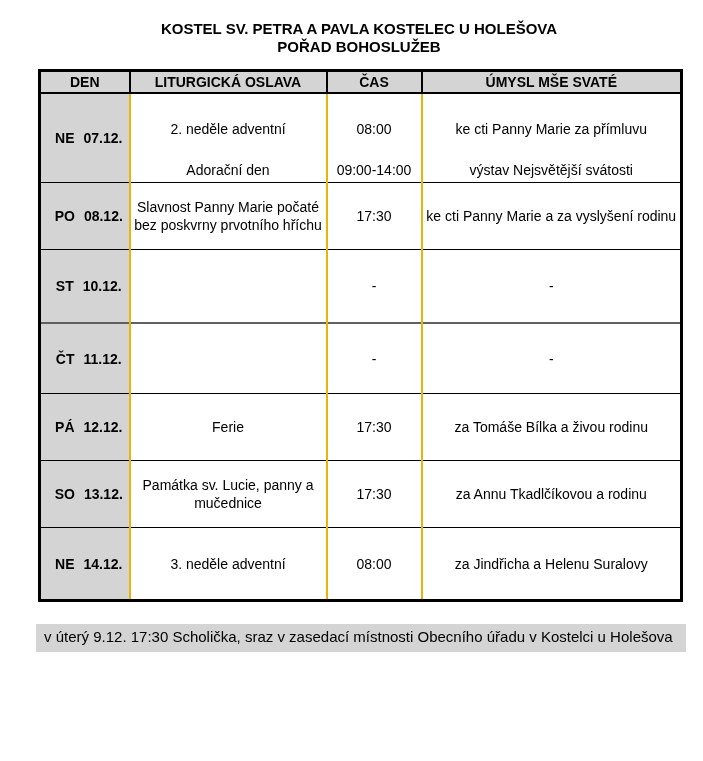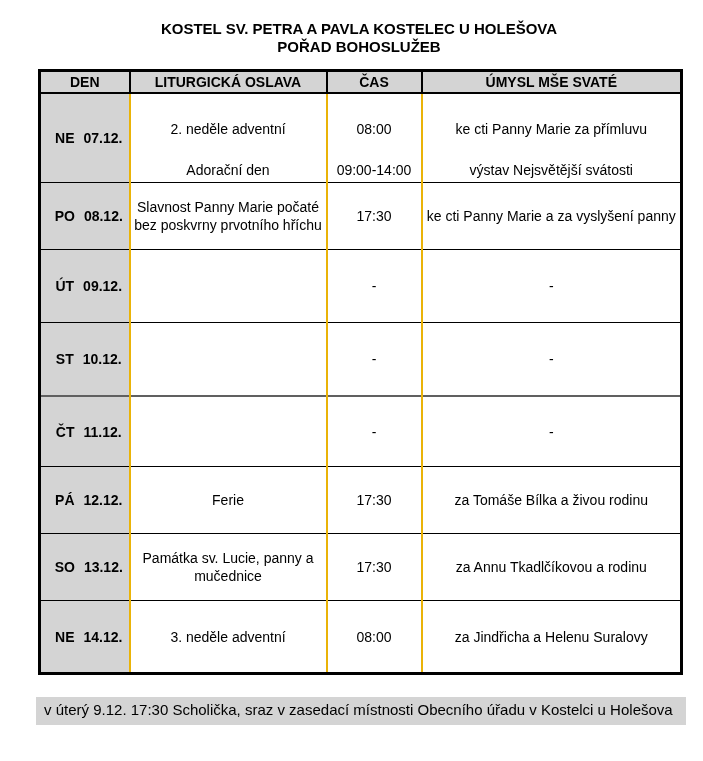--- a/index.html
+++ b/index.html
@@ -133,31 +133,23 @@
           </div>
         </td>
       </tr>
 
       <tr class="r1">
         <td class="day">
           <span class="abbr">PO</span><span>08.12.</span>
         </td>
         <td>Slavnost Panny Marie počaté bez poskvrny prvotního hříchu</td>
         <td>17:30</td>
-        <td>ke cti Panny Marie a za vyslyšení panny</td>
+        <td>ke cti Panny Marie a za vyslyšení rodinu</td>
       </tr>
 
-      <tr class="r2">
-        <td class="day">
-          <span class="abbr">ÚT</span><span>09.12.</span>
-        </td>
-        <td></td>
-        <td>-</td>
-        <td>-</td>
-      </tr>
 
       <tr class="r3">
         <td class="day">
           <span class="abbr">ST</span><span>10.12.</span>
         </td>
         <td></td>
         <td>-</td>
         <td>-</td>
       </tr>
 

